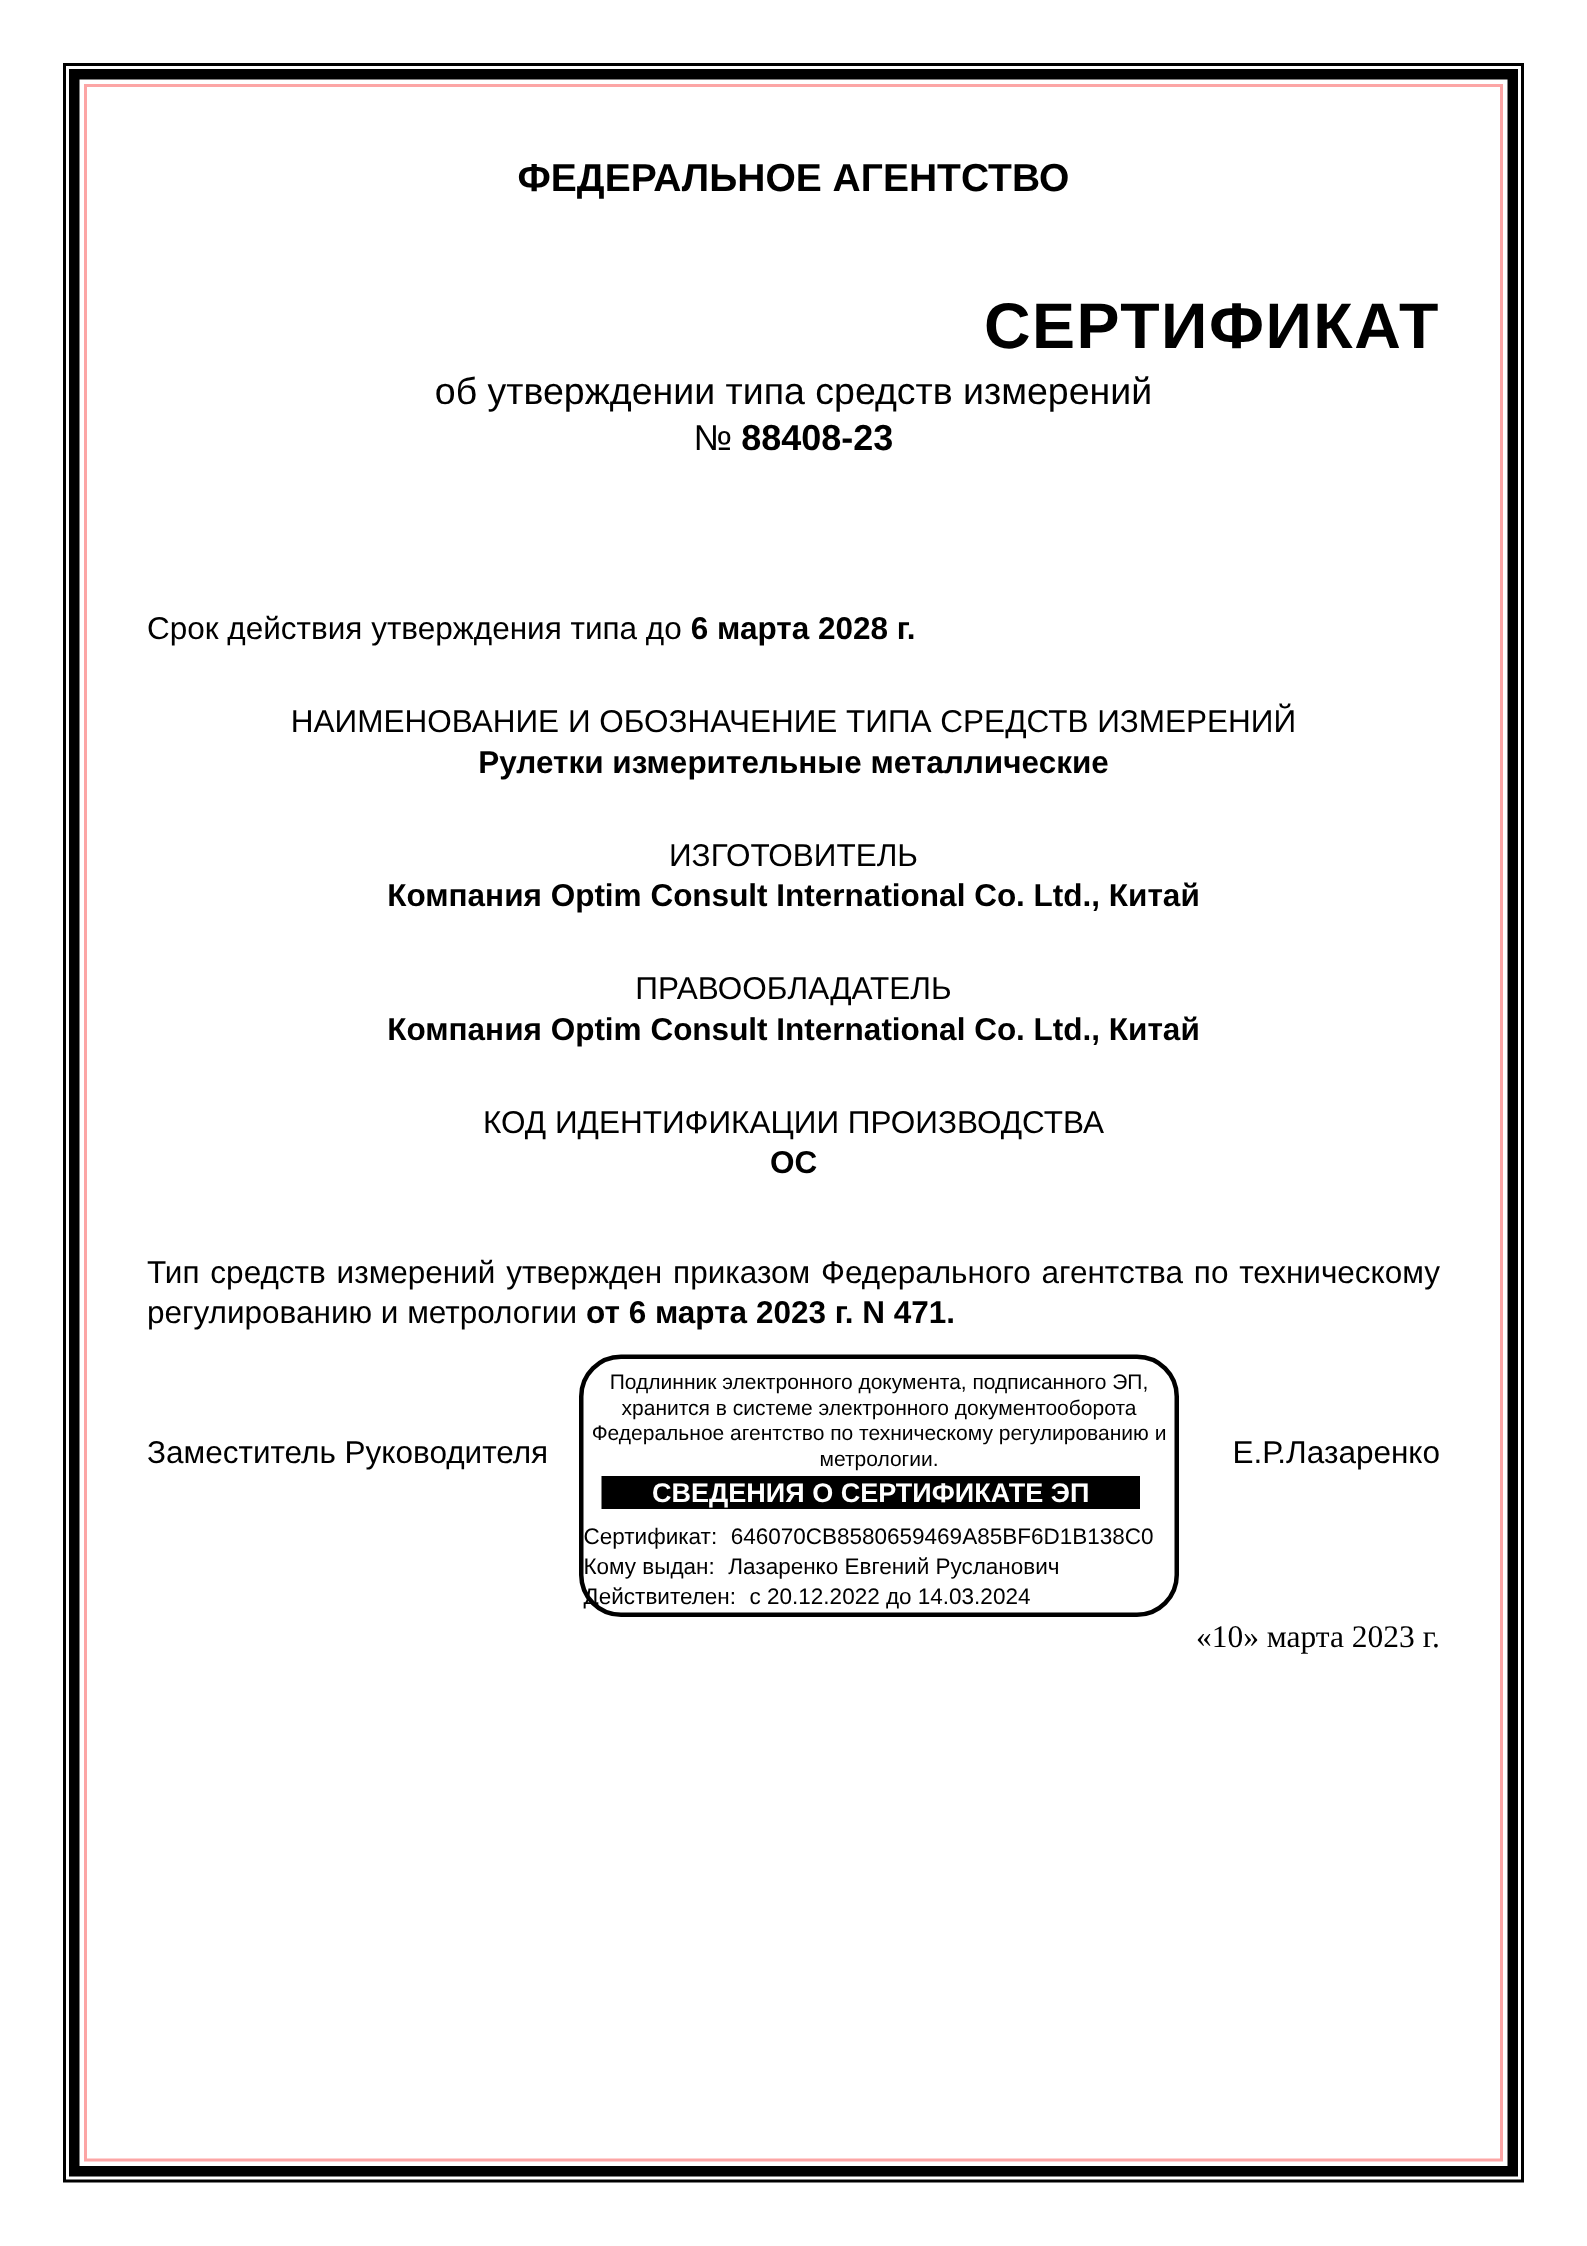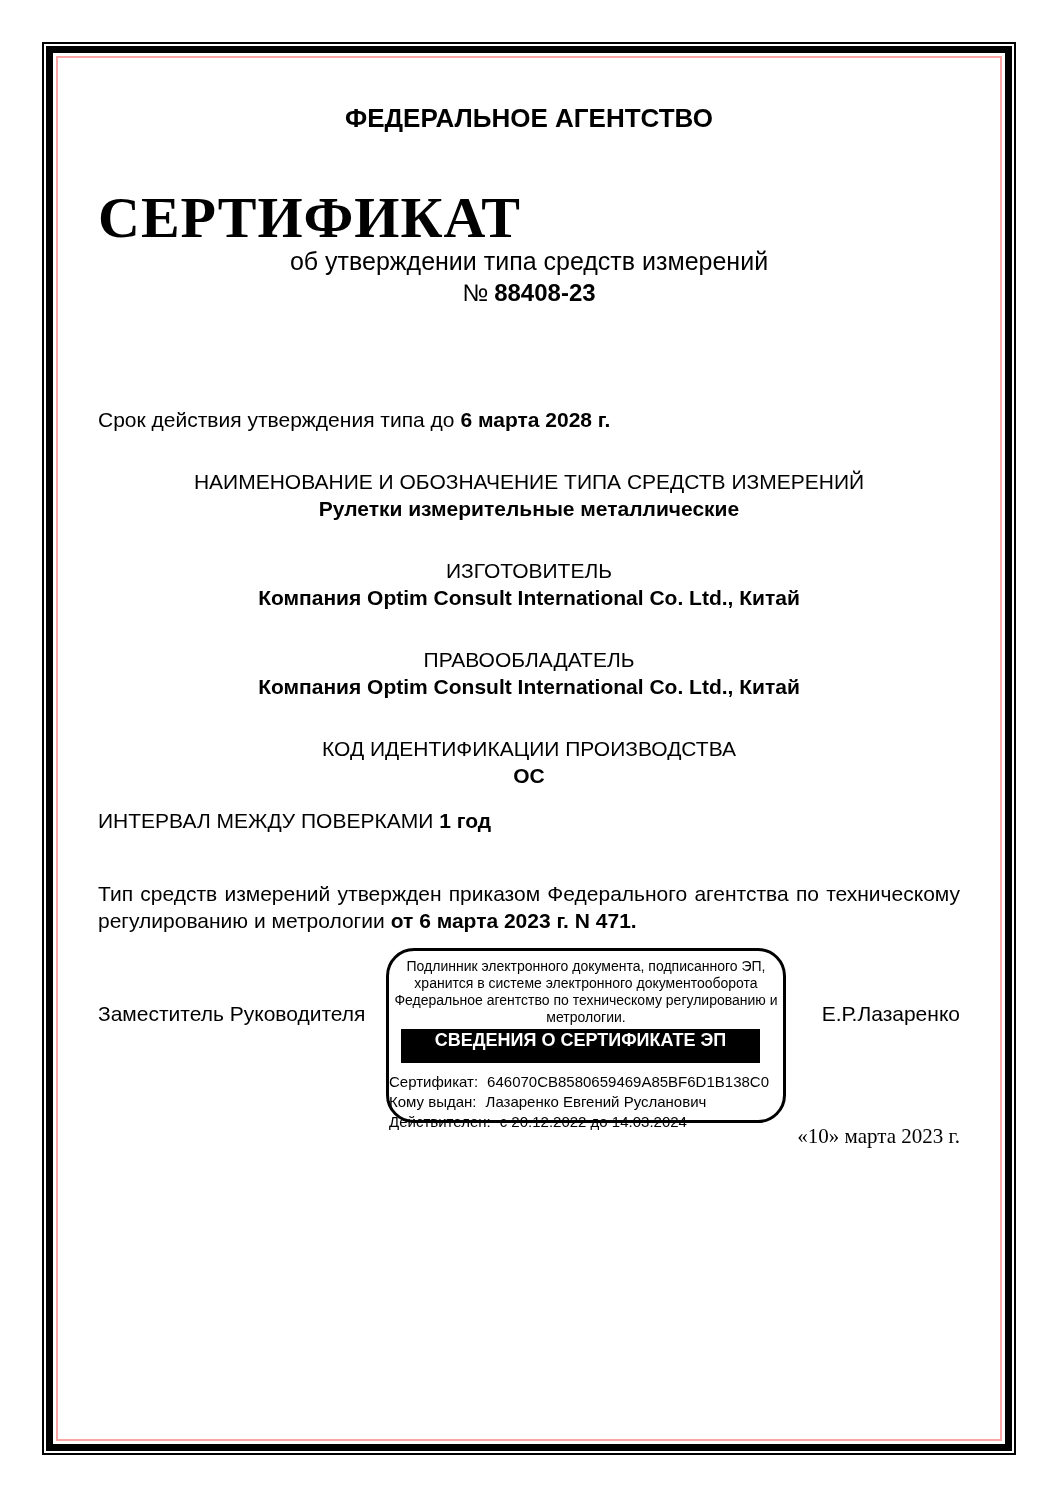--- a/index.html
+++ b/index.html
@@ -21,21 +21,21 @@
   .content {
     height: 100%; box-sizing: border-box;
     padding: 44px 40px 0 40px;
     position: relative;
     font-size: 21px; line-height: 27px;
   }
   .b { font-weight: bold; }
   .gap { margin-left: 6px; }
 
   .agency { text-align: center; font-weight: bold; font-size: 26px; line-height: 33px; }
-  .title  { text-align: left; font-weight: bold; font-size: 58px; line-height: 50px; margin-top: 58px; letter-spacing: 1px; font-family: Liberation Serif, serif; }
+  .title  { text-align: right; font-weight: bold; font-size: 43px; line-height: 50px; margin-top: 58px; letter-spacing: 1px; }
   .subtitle { text-align: center; font-size: 25px; line-height: 31px; margin-top: 3px; }
   .number   { text-align: center; font-size: 24px; line-height: 31px; }
 
   .validity { margin-top: 98px; }
   .section  { margin-top: 35px; text-align: center; }
   .interval { margin-top: 18px; }
 
   .order { margin-top: 46px; }
   .order-line1 { text-align: justify; text-align-last: justify; }
   .order-line2 { text-align: left; }
@@ -45,21 +45,21 @@
   .sig-name  { position: absolute; right: 0; top: 52px; }
 
   .stamp {
     position: absolute; left: 288px; top: 0;
     width: 400px; height: 175px; box-sizing: border-box;
     border: 3px solid #000; border-radius: 28px;
     background: #fff;
   }
   .stamp-head { margin-top: 7px; text-align: center; font-size: 14px; line-height: 17px; }
   .stamp-bar {
-    margin: 3px 23px 0 12px; height: 34px;
+    margin: 3px 23px 0 12px; height: 22px;
     background: #000; color: #fff;
     text-align: center; font-weight: bold; font-size: 18px; line-height: 22px;
   }
   .stamp-fields { margin-top: 9px; padding-left: 0; font-size: 15px; line-height: 20px; }
   .stamp-val { margin-left: 9px; }
 
   .date-line { text-align: right; margin-top: 0; font-family: Liberation Serif, serif; }
 </style>
 </head>
 <body>
@@ -93,21 +93,20 @@
           <div>ПРАВООБЛАДАТЕЛЬ</div>
           <div class="b">Компания Optim Consult International Co. Ltd., Китай</div>
         </div>
 
         <div class="section">
           <div>КОД ИДЕНТИФИКАЦИИ ПРОИЗВОДСТВА</div>
           <div class="b">ОС</div>
         </div>
 
 
-        <div class="interval"><span>ИНТЕРВАЛ МЕЖДУ ПОВЕРКАМИ</span><span class="b gap">1 год</span></div>
 
         <div class="order">
           <div class="order-line1">Тип средств измерений утвержден приказом Федерального агентства по техническому</div>
           <div class="order-line2"><span>регулированию и метрологии</span><span class="b gap">от 6 марта 2023 г. N 471.</span></div>
         </div>
 
         <div class="sig-area">
           <div class="sig-label">Заместитель Руководителя</div>
 
           <div class="stamp">

